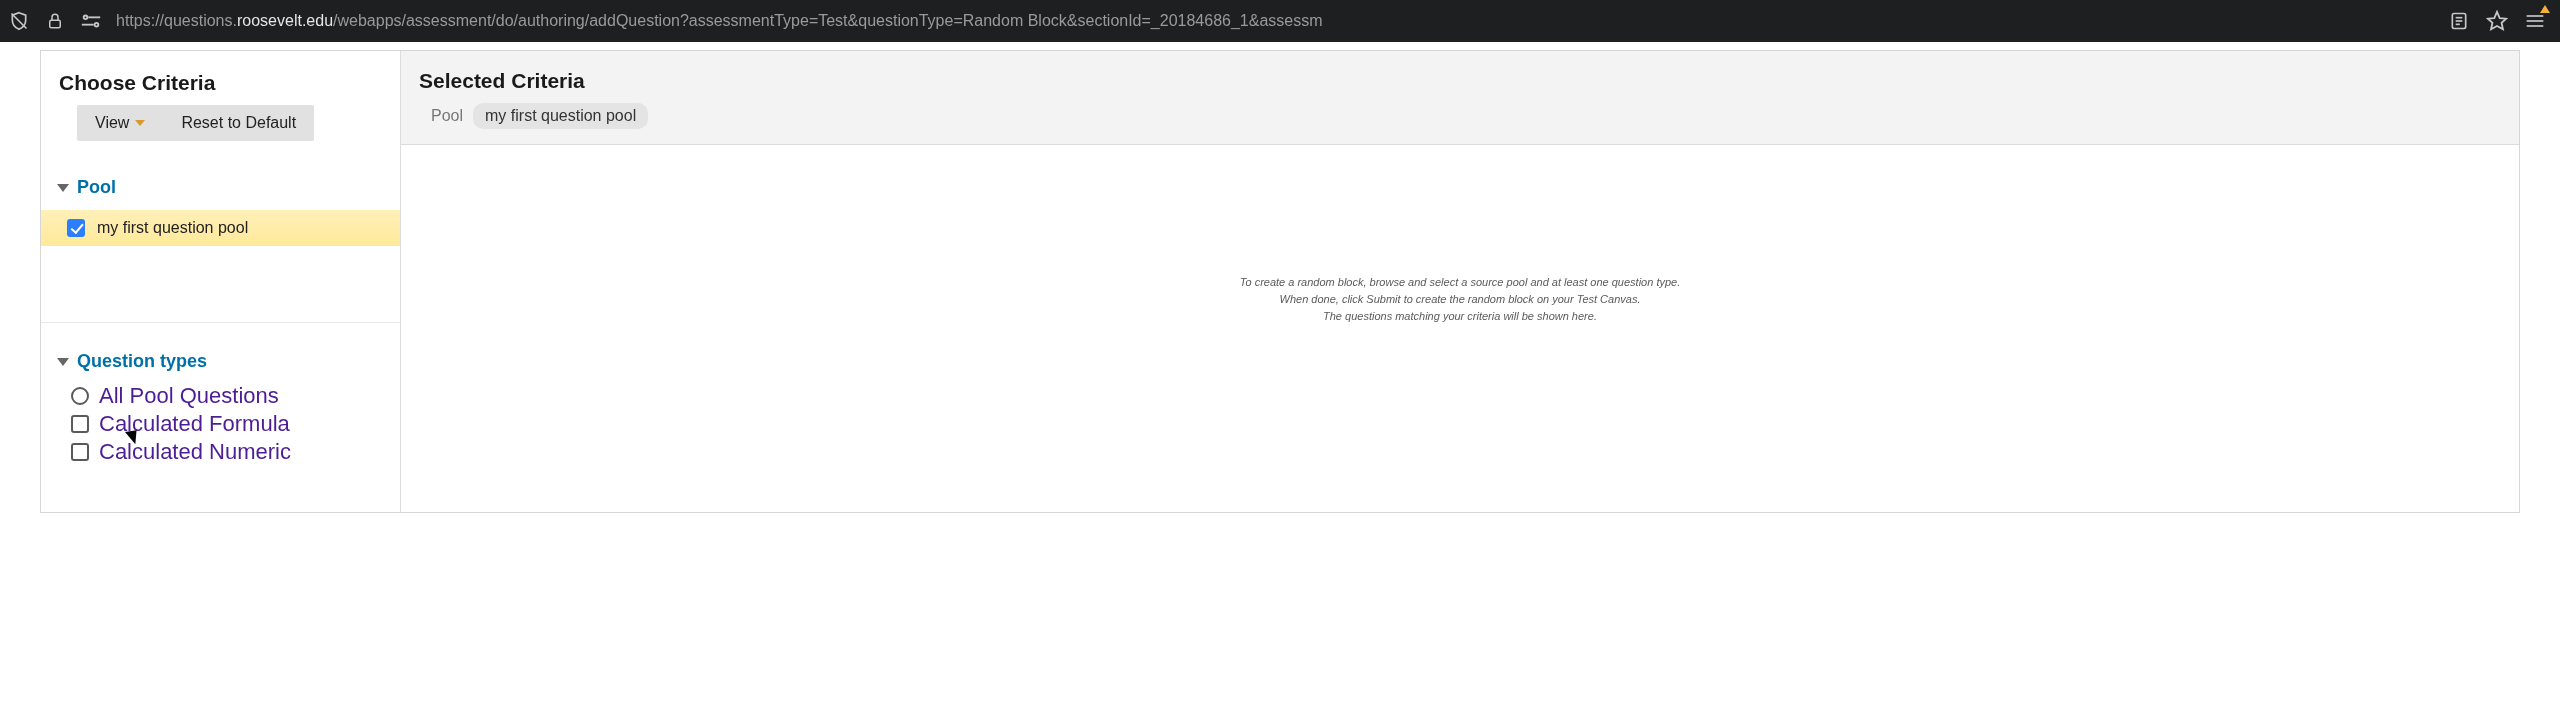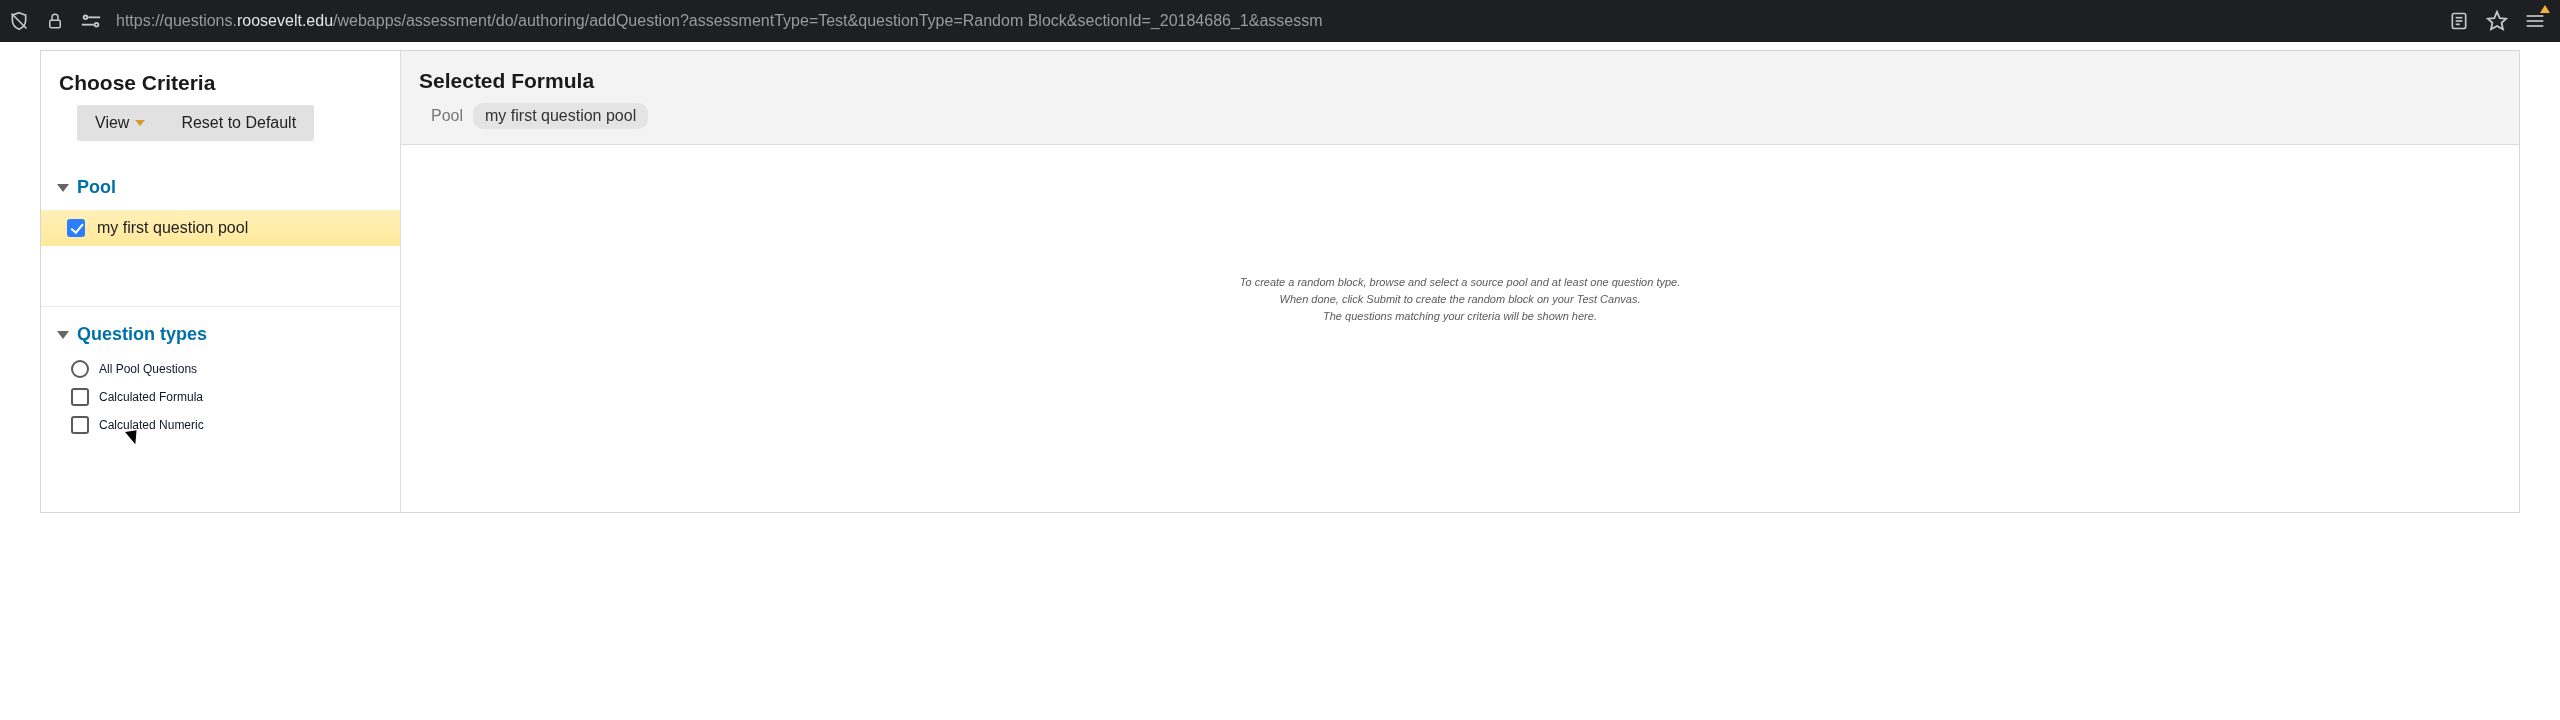--- a/index.html
+++ b/index.html
@@ -138,31 +138,31 @@
     border-right:2px solid #fff;
     border-bottom:2px solid #fff;
     transform: rotate(40deg) translateY(-1px);
   }
   .chk.unchecked {
     background:#fff;
     border:2px solid #5a5a5a;
   }
   .pool-item label { font-size:16px; color:#222; }
 
-  .qtypes-section { border-top:1px solid #e9e9e9; padding-top:11px; margin-top:44px;}
+  .qtypes-section { border-top:1px solid #e9e9e9; padding-top:22px; margin-top:60px;}
   .qtype-list { padding: 4px 0; }
   .qtype-item {
     display:flex;
     align-items:center;
     gap:10px;
     padding: 4px 10px 4px 30px;
     height:28px;
     position:relative;
   }
-  .qtype-item label { font-size:12px; color:#0f172a; }
+  .qtype-item label { font-size:22px; color:#4c1d95; }
   .radio {
     width:18px;height:18px;border-radius:50%;
     border:2px solid #5a5a5a;
     flex-shrink:0;
     position:relative;
   }
 
   .cursor-img {
     position:absolute;
     left: 88px;
@@ -326,21 +326,21 @@
             <label>Calculated Numeric</label>
           </div>
         </div>
       </div>
 
       <div class="cursor-img"></div>
     </div>
 
     <div class="main">
       <div class="criteria-bar">
-        <h2>Selected Formula</h2>
+        <h2>Selected Criteria</h2>
         <div class="criteria-row">
           <span class="criteria-label">Pool</span>
           <span class="chip">my first question pool</span>
         </div>
       </div>
       <div class="placeholder">
         <div>To create a random block, browse and select a source pool and at least one question type.</div>
         <div>When done, click Submit to create the random block on your Test Canvas.</div>
         <div>The questions matching your criteria will be shown here.</div>
       </div>

